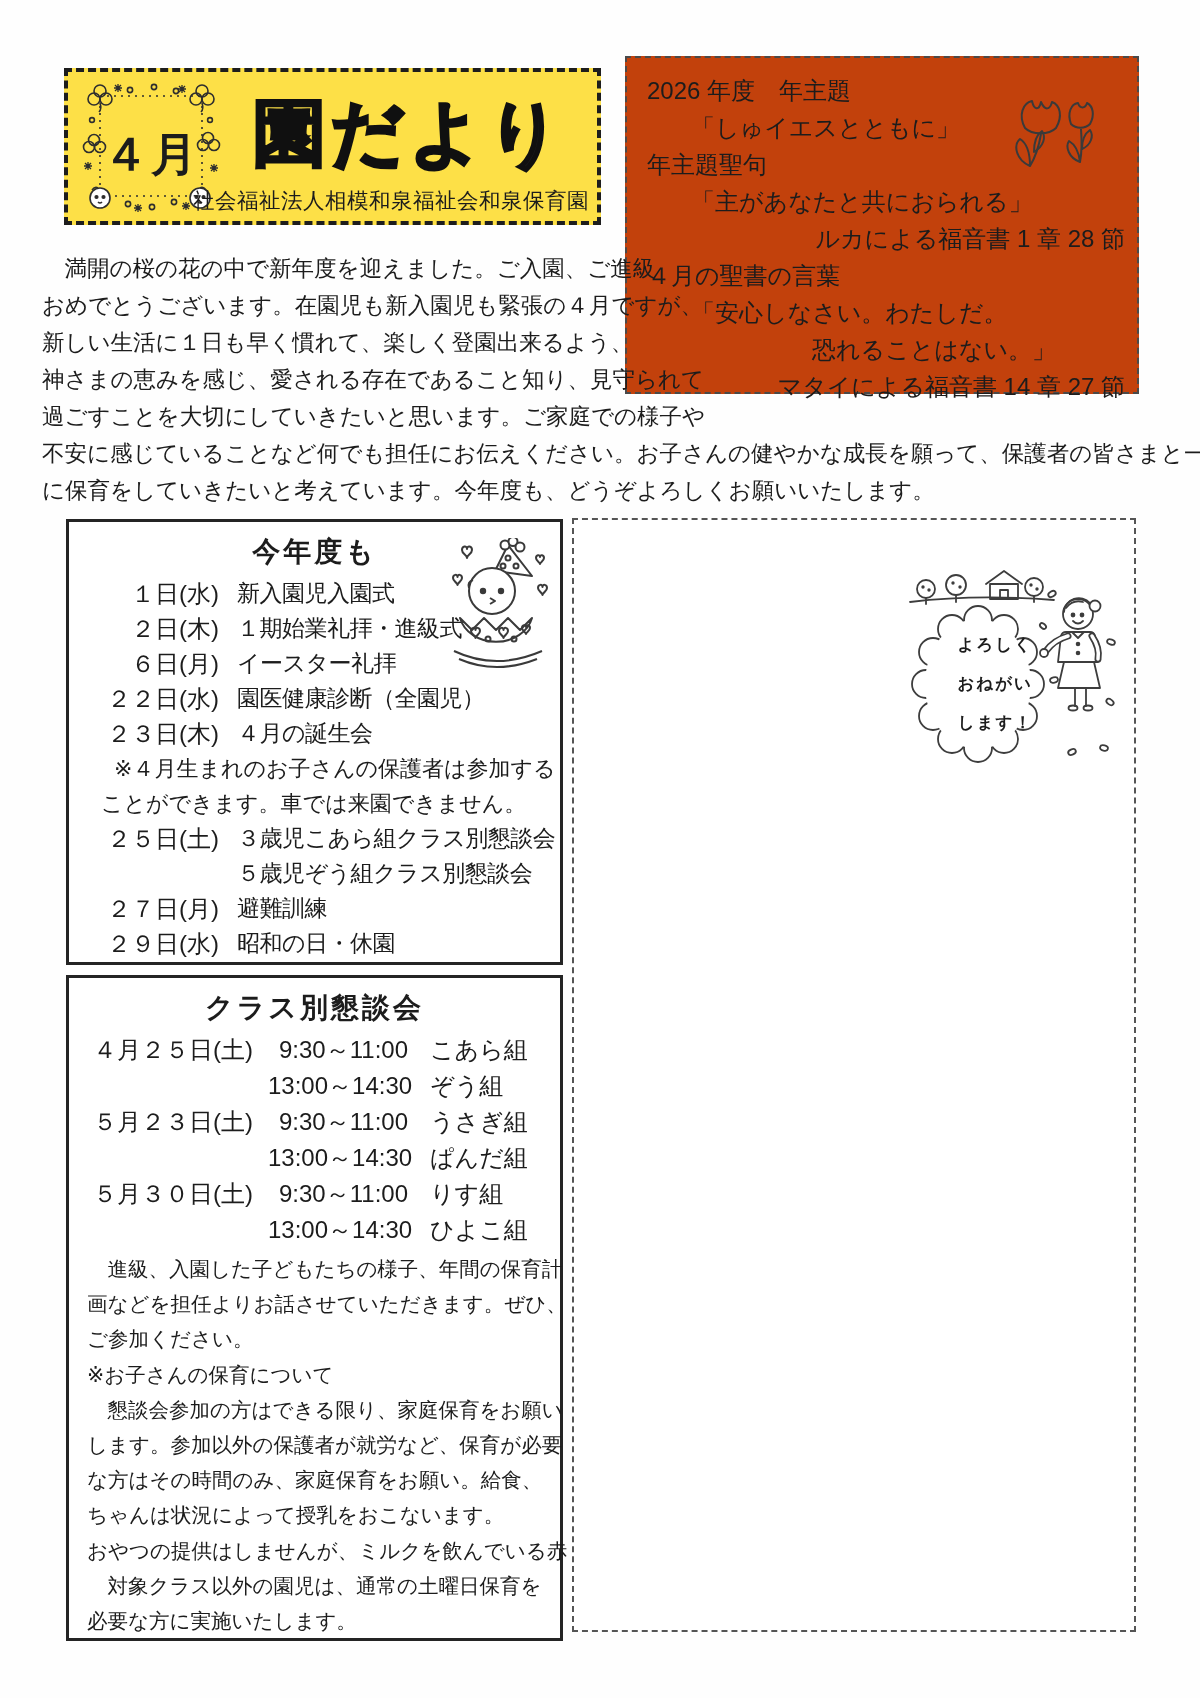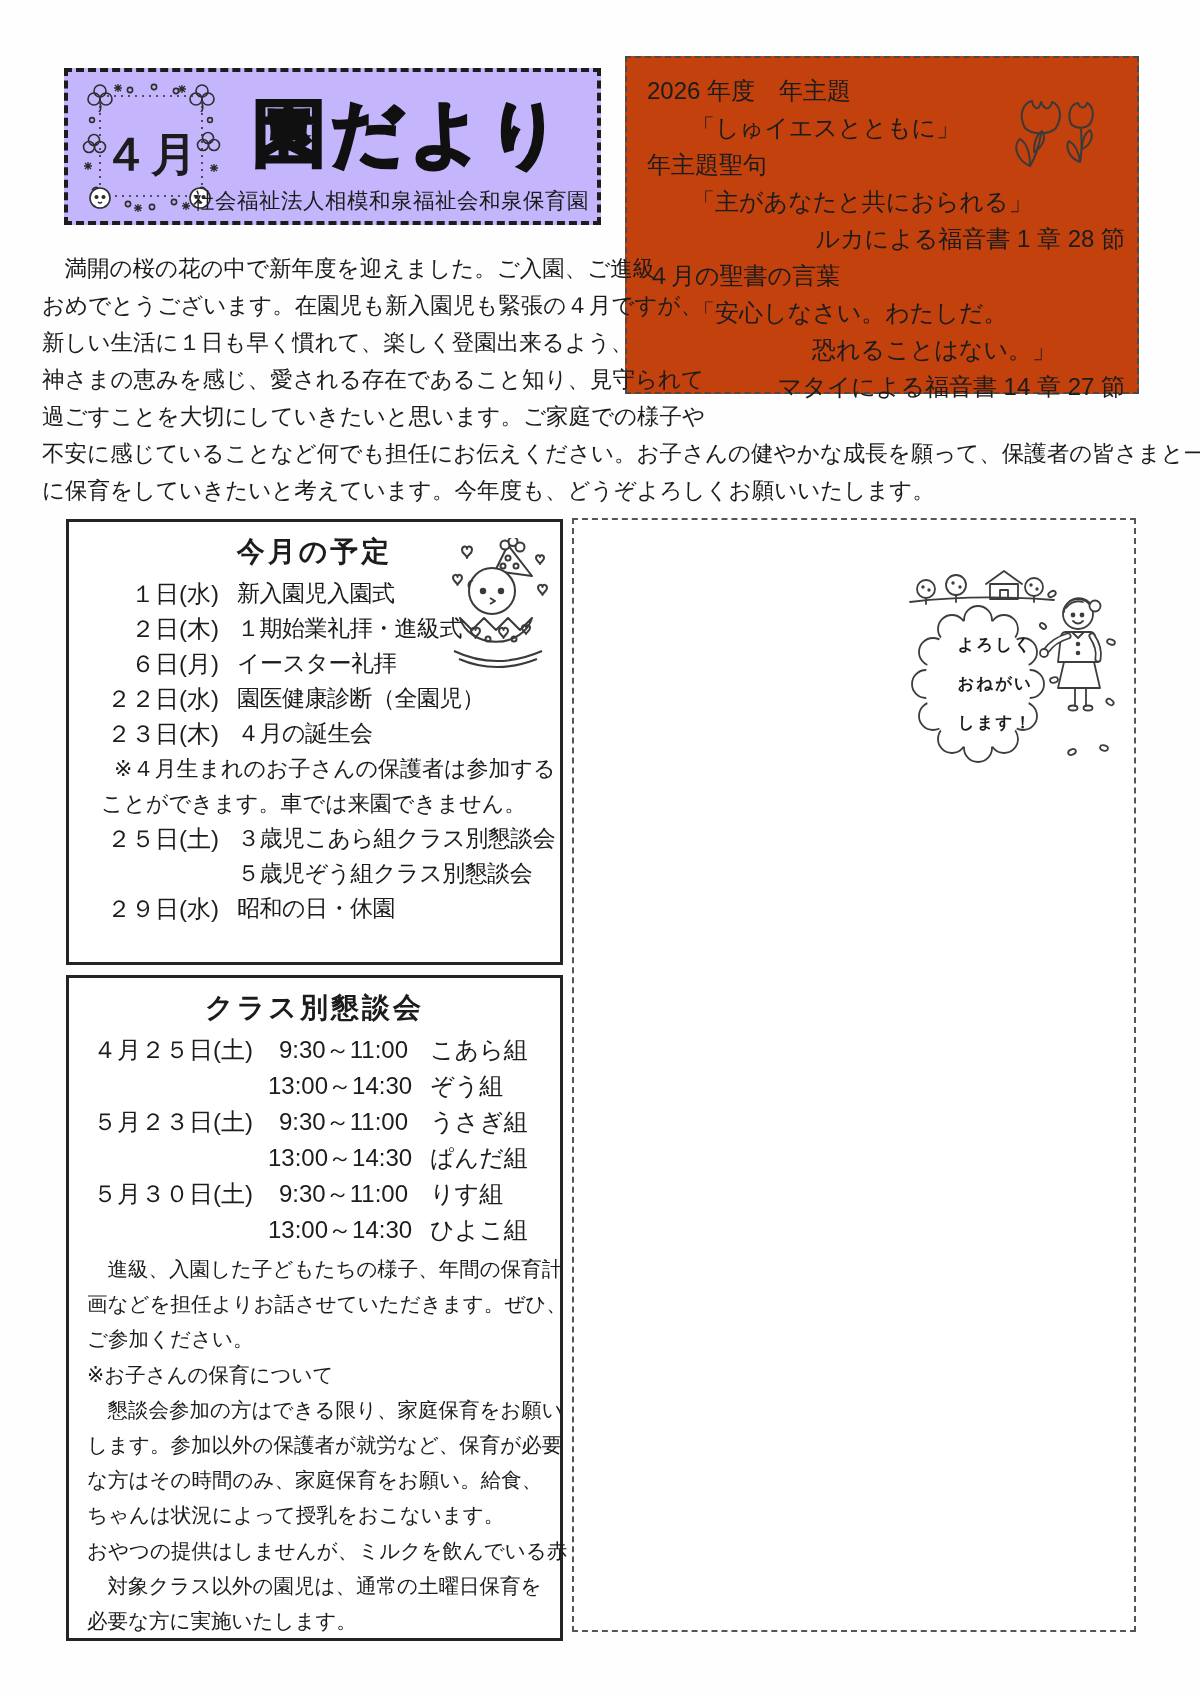--- a/index.html
+++ b/index.html
@@ -1,21 +1,21 @@
 <!DOCTYPE html>
 <html><head>
 <meta charset="utf-8">
 <style>
   html,body{margin:0;padding:0;background:#e8e8e8;}
   .page{position:relative;width:1200px;height:1698px;background:#fefefe;margin:0 auto;
         font-family:"Liberation Sans","DejaVu Sans",sans-serif;color:#1c1c1c;overflow:hidden;}
 
   
   .header-box{position:absolute;left:64px;top:68px;width:537px;height:157px;
-              border:4px dashed #1d1d1d;box-sizing:border-box;background:#c4b5fd;}
+              border:4px dashed #1d1d1d;box-sizing:border-box;background:#fde047;}
   .month-frame{position:absolute;left:10px;top:6px;width:146px;height:140px;}
   .month-frame svg{position:absolute;left:0;top:0;}
   .month-label{position:absolute;left:0;right:0;top:46px;text-align:center;
                font-size:46px;font-weight:bold;letter-spacing:2px;}
   .newsletter-title{position:absolute;left:158px;top:14px;width:368px;text-align:center;
                     font-size:72px;font-weight:900;-webkit-text-stroke:3px #101010;
                     letter-spacing:5px;}
   .org-name{position:absolute;right:8px;bottom:6px;font-size:21.5px;letter-spacing:0.5px;}
 
   
@@ -177,21 +177,21 @@
     <div>　満開の桜の花の中で新年度を迎えました。ご入園、ご進級</div>
     <div>おめでとうございます。在園児も新入園児も緊張の４月ですが、</div>
     <div>新しい生活に１日も早く慣れて、楽しく登園出来るよう、</div>
     <div>神さまの恵みを感じ、愛される存在であること知り、見守られて</div>
     <div>過ごすことを大切にしていきたいと思います。ご家庭での様子や</div>
     <div>不安に感じていることなど何でも担任にお伝えください。お子さんの健やかな成長を願って、保護者の皆さまと一緒</div>
     <div>に保育をしていきたいと考えています。今年度も、どうぞよろしくお願いいたします。</div>
   </div>
 
   <div class="box schedule-box">
-    <div class="box-title">今月の予定</div>
+    <div class="box-title">今年度も</div>
     <svg class="chick" width="100" height="140" viewBox="0 0 100 140" fill="none" stroke="#3a3a3a" stroke-width="2" stroke-linejoin="round">
 
       <path d="M12 12 c0 -4 5 -5 5 -1 c0 -4 5 -3 5 1 c0 4 -5 5 -5 8 c0 -3 -5 -4 -5 -8 Z"></path>
       <path d="M3 40 c0 -3.5 4.5 -4.5 4.5 -1 c0 -3.5 4.5 -2.5 4.5 1 c0 3.5 -4.5 4.5 -4.5 7 c0 -2.5 -4.5 -3.5 -4.5 -7 Z"></path>
       <path d="M88 50 c0 -3.5 4.5 -4.5 4.5 -1 c0 -3.5 4.5 -2.5 4.5 1 c0 3.5 -4.5 4.5 -4.5 7 c0 -2.5 -4.5 -3.5 -4.5 -7 Z"></path>
       <path d="M86 20 c0 -3 4 -4 4 -1 c0 -3 4 -2 4 1 c0 3 -4 4 -4 6 c0 -2 -4 -3 -4 -6 Z"></path>
 
       <polygon points="58,7 82,38 45,33"></polygon>
       <circle cx="58" cy="20" r="2.5"></circle>
         <circle cx="66" cy="28" r="2.5"></circle>
@@ -240,20 +240,24 @@
     </div>
     <div class="snote snote1">※４月生まれのお子さんの保護者は参加する</div>
     <div class="snote snote2">ことができます。車では来園できません。</div>
     <div class="srow">
       <span class="sdate">２５日(土)</span>
       <span class="sevent">３歳児こあら組クラス別懇談会</span>
     </div>
     <div class="srow">
       <span class="sdate"></span>
       <span class="sevent">５歳児ぞう組クラス別懇談会</span>
+    </div>
+    <div class="srow">
+      <span class="sdate">２７日(月)</span>
+      <span class="sevent">避難訓練</span>
     </div>
     <div class="srow">
       <span class="sdate">２９日(水)</span>
       <span class="sevent">昭和の日・休園</span>
     </div>
   </div>
 
   <div class="box meeting-box">
     <div class="box-title">クラス別懇談会</div>
     <div class="sessions">

